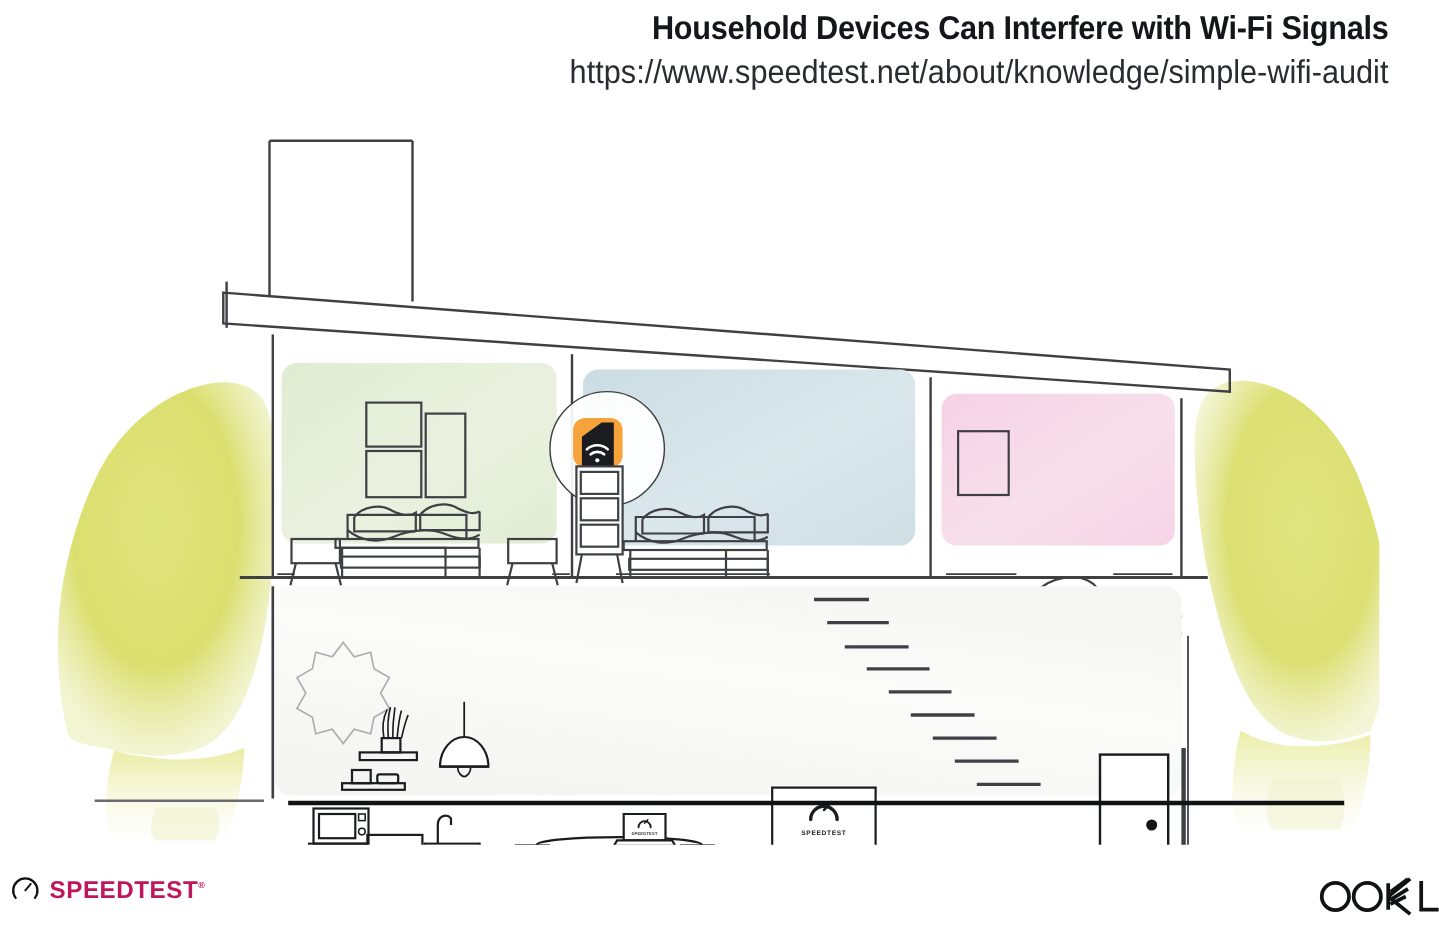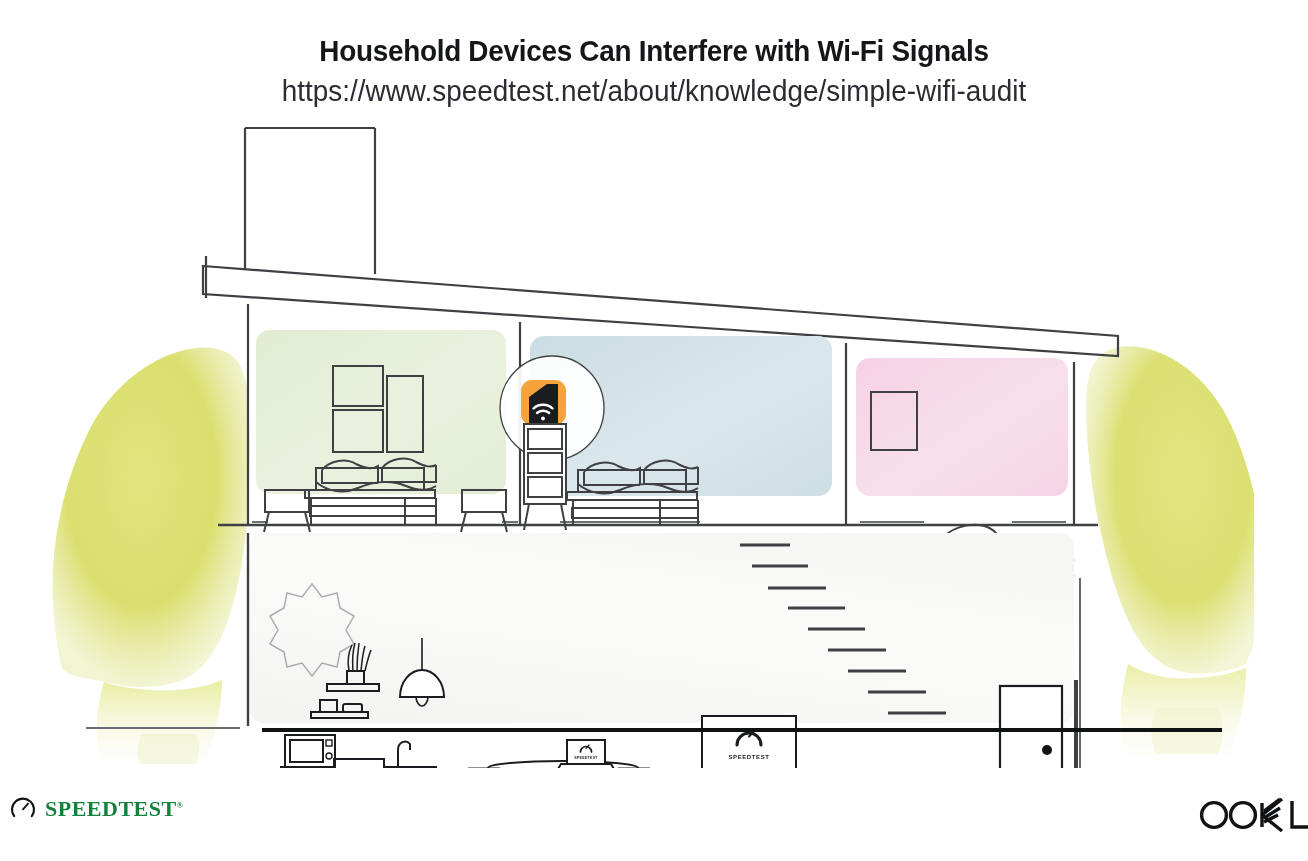--- a/index.html
+++ b/index.html
@@ -7,21 +7,21 @@
   body{
     width:1308px;height:861px;
     background:#ffffff;
     font-family:"Liberation Sans", sans-serif;
     overflow:hidden;
     position:relative;
   }
   #page{position:relative;width:1308px;height:861px;overflow:hidden;}
 
   
-  .header{position:absolute;left:0;top:0;width:1308px;text-align:center;margin-top:25px;}
+  .header{position:absolute;left:0;top:0;width:1308px;text-align:right;}
   .title{
     font-family:"Liberation Sans", sans-serif;
     font-weight:bold;
     font-size:30px;
     letter-spacing:-0.3px;
     color:#15161a;
     margin:0;
     padding-top:9px;
     transform:scaleX(0.93);
   }
@@ -35,22 +35,22 @@
     transform:scaleX(0.93);
   }
 
   
   .footer{position:absolute;left:0;top:780px;width:1308px;height:81px;}
   .brand-speedtest{
     position:absolute;left:10px;top:16px;
     display:flex;align-items:center;gap:9px;
   }
   .brand-speedtest .wordmark{
-    font-family:Liberation Serif, serif;
-    font-weight:bold;font-size:22px;letter-spacing:0.5px;color:#15803d;
+    font-family:Liberation Sans, sans-serif;
+    font-weight:bold;font-size:22px;letter-spacing:0.5px;color:#be185d;
     position:relative;
   }
   .brand-speedtest .reg{
     font-size:8px;vertical-align:super;font-weight:bold;
   }
   .brand-ookla{
     position:absolute;left:1196px;top:14px;
     width:120px;height:42px;overflow:hidden;
   }
 

